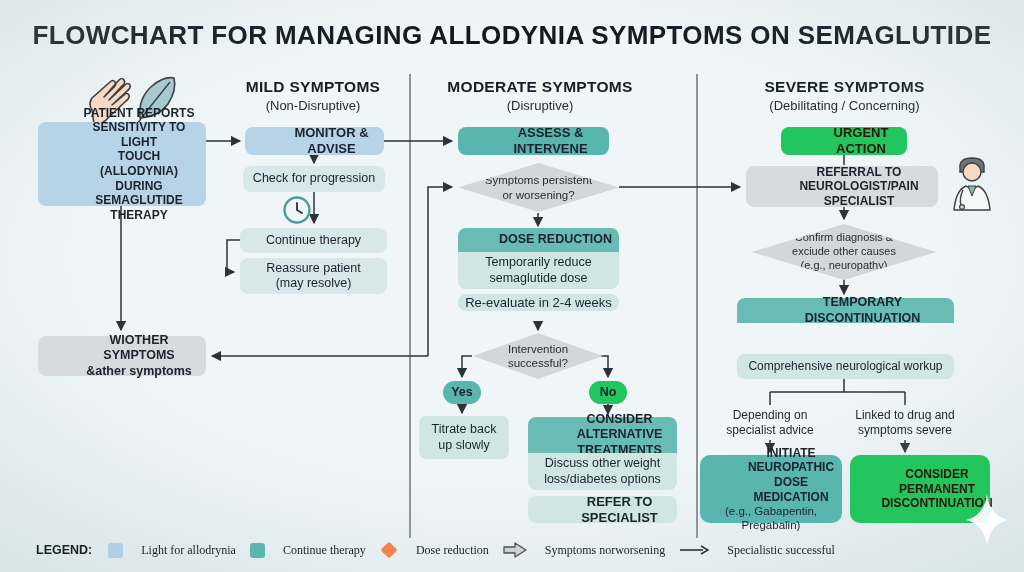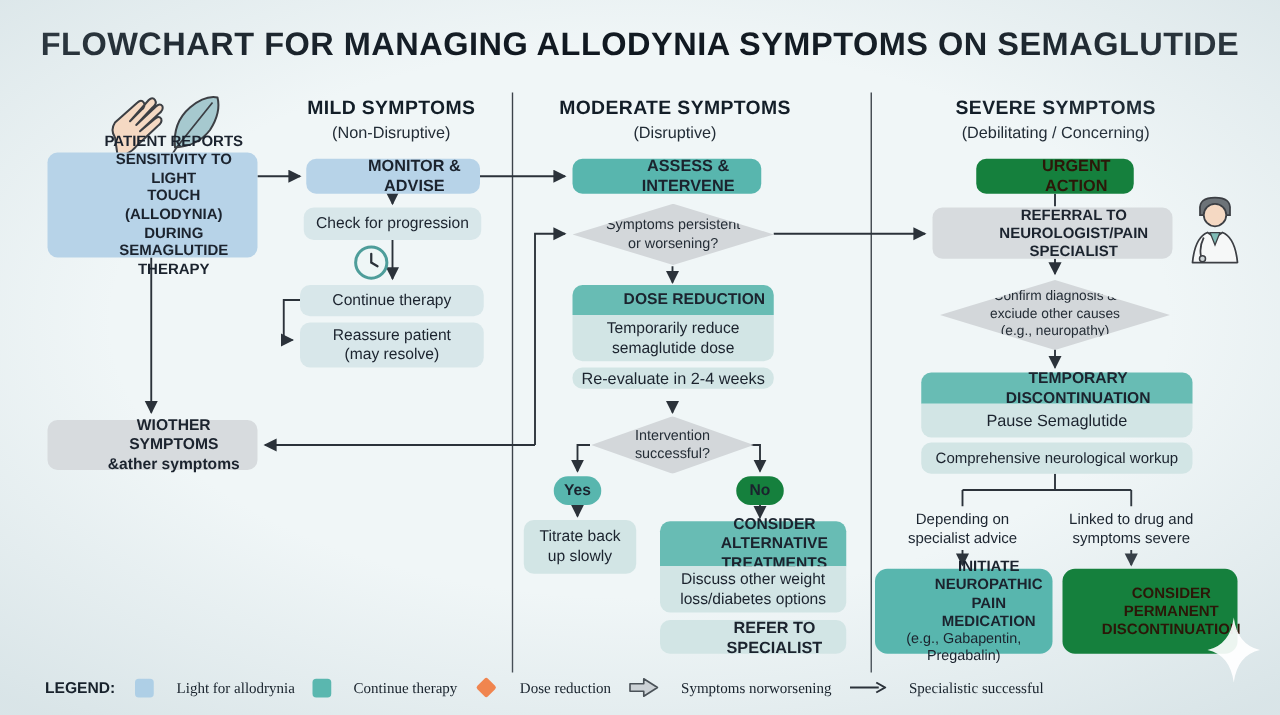--- a/index.html
+++ b/index.html
@@ -25,21 +25,21 @@
     display:flex;align-items:center;justify-content:center;text-align:center;
     padding:2px 6px;font-size:12.5px;line-height:1.22;white-space:pre-line;
   }
   .bold{font-weight:bold;padding-left:40px;}
   .blue{background:#b7d3e8;}
   .ltblue{background:#d8e7ea;}
   .teal{background:#58b6ae;}
   .tealhead{background:#68bcb4;}
   .ltteal{background:#d2e5e5;}
   .gray{background:#d7dbde;}
-  .orange{background:#15803d;}
+  .orange{background:#22c55e;}
   .joined-top{border-radius:8px 8px 0 0;}
   .joined-bottom{border-radius:0 0 8px 8px;}
   .diamond{
     position:absolute;background:#d3d7da;
     clip-path:polygon(50% 0,100% 50%,50% 100%,0 50%);
     display:flex;align-items:center;justify-content:center;text-align:center;
     font-size:11.5px;line-height:1.25;white-space:pre-line;color:#242d36;
   }
   .pill{border-radius:12px;font-weight:bold;}
   .lbl{
@@ -189,29 +189,28 @@
     <circle cx="26" cy="16" r="9" fill="#f5d9c3" stroke="#3c3f44" stroke-width="1.4"></circle>
     <path d="M8,54 Q10,34 20,30 L26,34 L32,30 Q42,34 44,54 Z" fill="#f6f8f8" stroke="#3c3f44" stroke-width="1.4" stroke-linejoin="round"></path>
     <path d="M22,30 L26,40 L30,30 Z" fill="#7fbcb6" stroke="#3c3f44" stroke-width="1"></path>
     <path d="M17,34 Q13,42 15,50" stroke="#3c3f44" stroke-width="1.4" fill="none"></path>
     <circle cx="16" cy="51" r="2.4" fill="#cfd6d8" stroke="#3c3f44" stroke-width="1.2"></circle>
   </svg>
   <div class="diamond node" style="left:752px;top:224px;width:184px;height:56px;font-size:11px;">Confirm diagnosis &amp;
 exciude other causes
 (e.g., neuropathy)</div>
   <div class="box tealhead bold joined-top node" style="left:737px;top:298px;width:217px;height:25px;">TEMPORARY DISCONTINUATION</div>
-  <div class="box ltteal joined-bottom node" style="left:737px;top:323px;width:217px;height:27px;font-size:13px;">Pause Semaglutide</div>
   <div class="box ltteal node" style="left:737px;top:354px;width:217px;height:25px;font-size:12px;">Comprehensive neurological workup</div>
   <div class="lbl node" style="left:711px;top:408px;width:118px;">Depending on
 specialist advice</div>
   <div class="lbl node" style="left:844px;top:408px;width:122px;">Linked to drug and
 symptoms severe</div>
   <div class="box teal node" style="left:700px;top:455px;width:142px;height:68px;flex-direction:column;border-radius:10px;">
     <div class="bold" style="font-size:12px;white-space:pre-line;">INITIATE NEUROPATHIC
-PAIN MEDICATION</div>
+DOSE MEDICATION</div>
     <div style="font-size:11.5px;white-space:pre-line;">(e.g., Gabapentin,
 Pregabalin)</div>
   </div>
   <div class="box orange bold node" style="left:850px;top:455px;width:140px;height:68px;font-size:12px;border-radius:10px;color:#2c1708;text-align:center;">CONSIDER
 PERMANENT
 DISCONTINUATION</div>
 
   <svg class="node" style="position:absolute;left:964px;top:492px;" width="46" height="56" viewBox="0 0 46 56">
     <path d="M23,2 Q26,24 44,28 Q26,32 23,54 Q20,32 2,28 Q20,24 23,2 Z" fill="#ffffff" opacity="0.92"></path>
   </svg>

